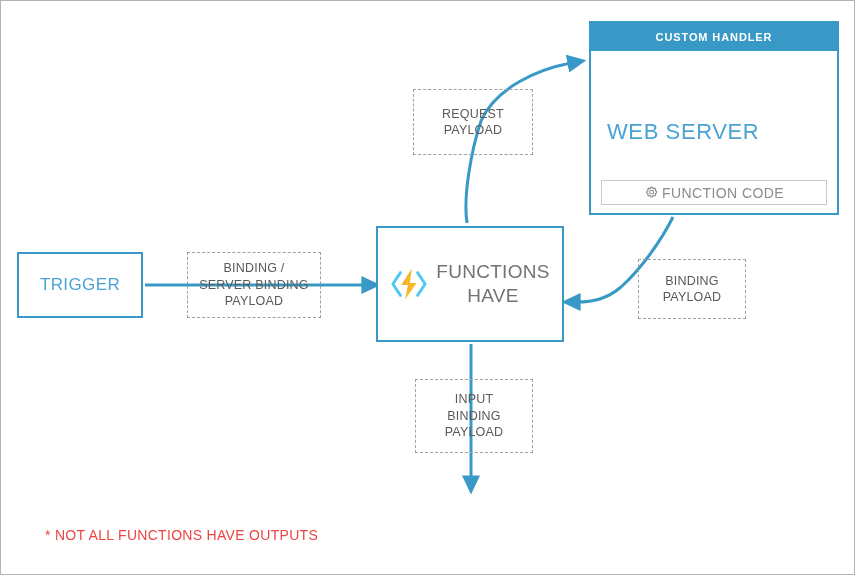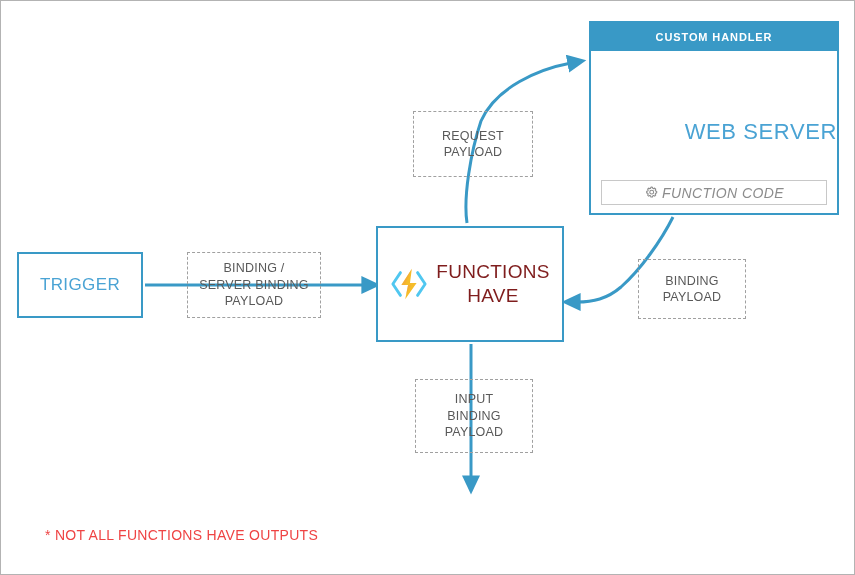--- a/index.html
+++ b/index.html
@@ -60,21 +60,21 @@
     top: 225px;
     width: 188px;
     height: 116px;
     gap: 8px;
     flex-direction: row;
   }
   #functions-host-box .host-label {
     font-size: 19px;
     line-height: 1.25;
     text-align: center;
-    color: #7f1d1d;
+    color: #737373;
     letter-spacing: 0.3px;
   }
   .az-func-icon {
     width: 38px;
     height: 38px;
     flex: 0 0 auto;
   }
 
   
   #custom-handler-panel {
@@ -99,21 +99,22 @@
     display: flex;
     align-items: center;
     justify-content: center;
     flex: 0 0 auto;
   }
   #custom-handler-body {
     flex: 1 1 auto;
     position: relative;
     display: flex;
     align-items: center;
-    justify-content: flex-end;
+    justify-content: flex-start;
+    padding-left: 16px;
   }
   #web-server-label {
     font-size: 22px;
     color: #4aa3d4;
     letter-spacing: 0.6px;
   }
   #function-code-chip {
     position: absolute;
     left: 10px;
     right: 10px;
@@ -122,21 +123,20 @@
     box-sizing: border-box;
     border: 1px solid #c8c8c8;
     background: #ffffff;
     display: flex;
     align-items: center;
     justify-content: center;
     gap: 3px;
     color: #8c8c8c;
     font-size: 14px;
     letter-spacing: 0.4px;
-    font-style: italic;
   }
   .gear-icon {
     width: 15px;
     height: 15px;
     flex: 0 0 auto;
   }
 
   
   .dashed-box {
     position: absolute;
@@ -147,21 +147,21 @@
     align-items: center;
     justify-content: center;
     text-align: center;
     color: #595959;
     font-size: 12.5px;
     line-height: 1.32;
     letter-spacing: 0.2px;
   }
   #request-payload-box {
     left: 412px;
-    top: 110px;
+    top: 88px;
     width: 120px;
     height: 66px;
   }
   #trigger-payload-box {
     left: 186px;
     top: 251px;
     width: 134px;
     height: 66px;
   }
   #response-payload-box {

